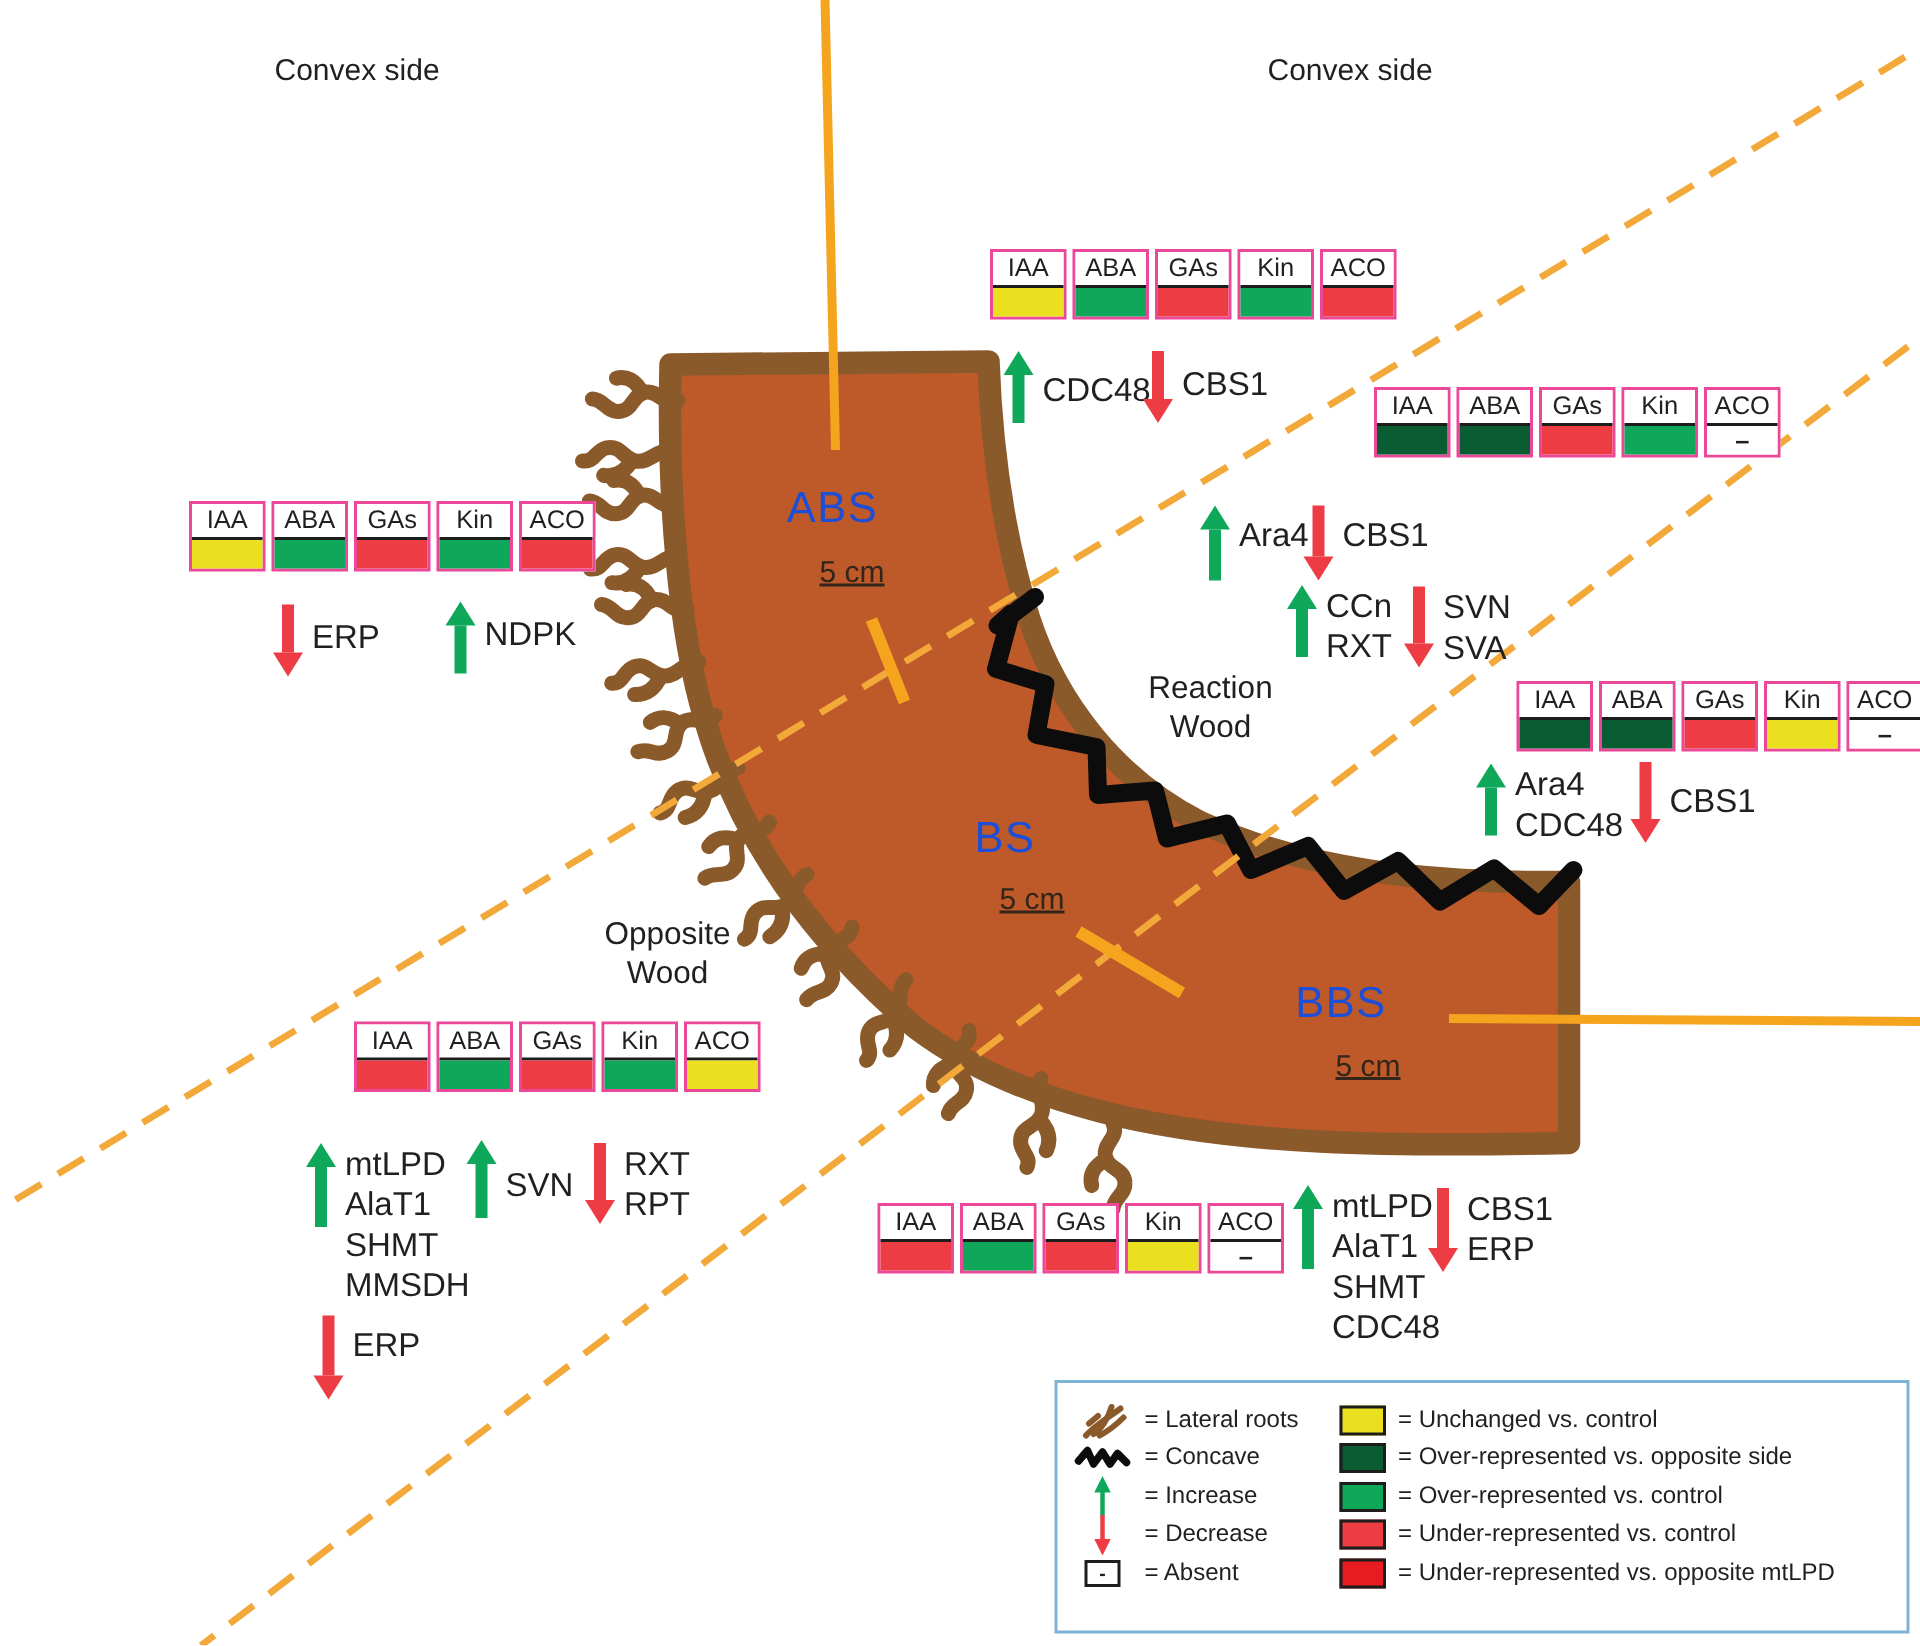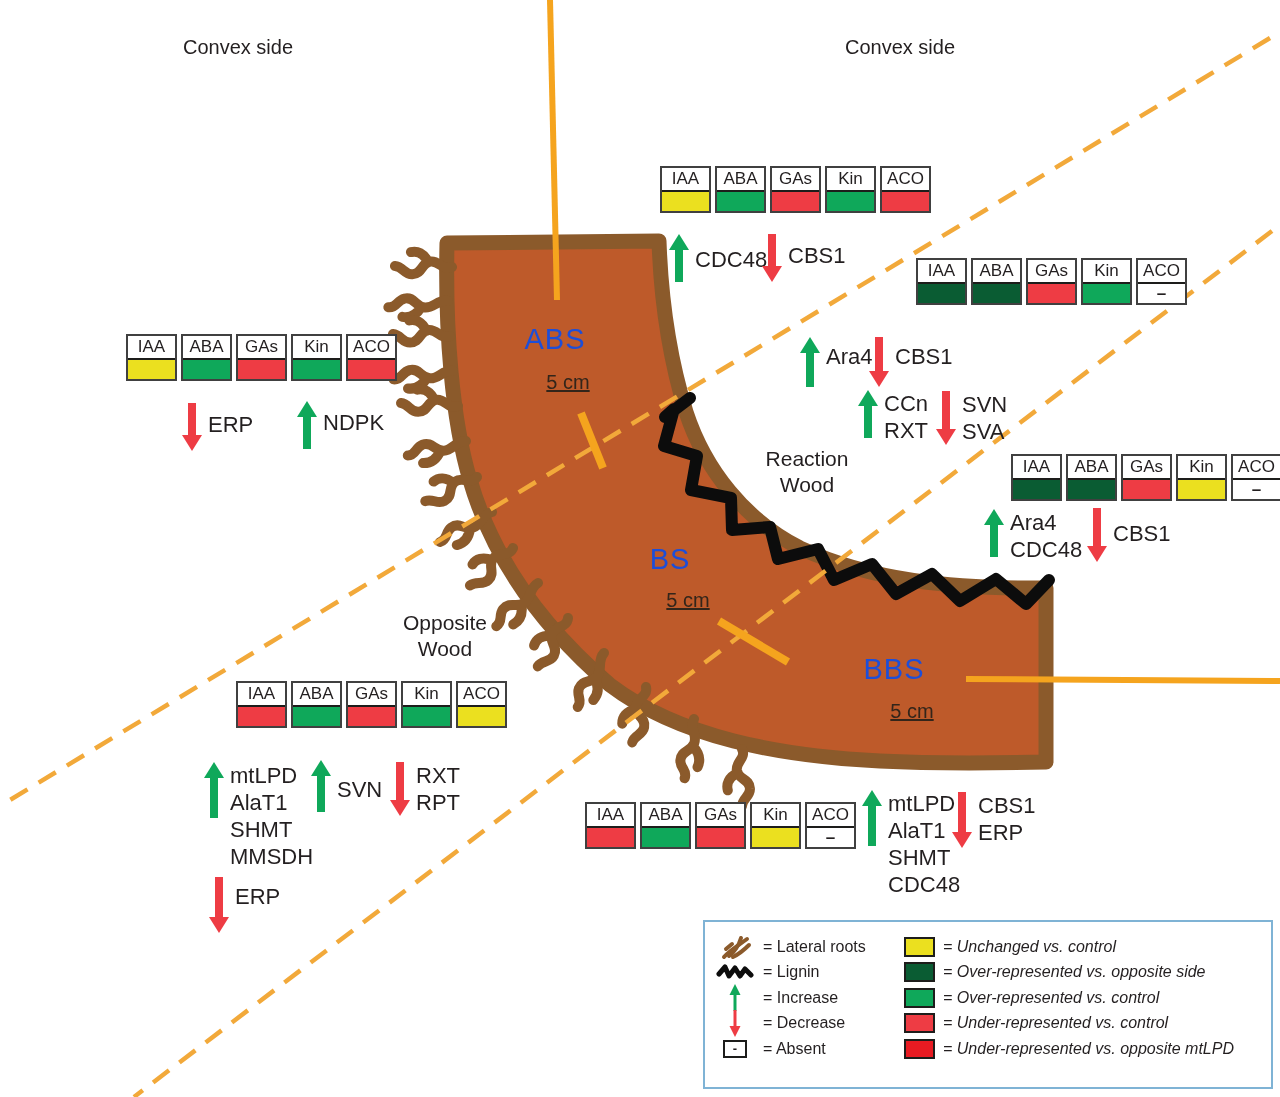--- a/index.html
+++ b/index.html
@@ -6,21 +6,21 @@
   #canvas{position:relative;width:1280px;height:1097px;background:#fff;overflow:hidden;
           font-family:"Liberation Sans",sans-serif;color:#231f20;}
   #canvas svg.art{position:absolute;left:0;top:0;}
   .toplabel{position:absolute;font-size:20px;}
   .woodlabel{position:absolute;font-size:21px;line-height:26px;text-align:center;white-space:pre-line;width:140px;}
   .secname{position:absolute;font-size:29px;letter-spacing:1px;width:110px;text-align:center;color:#1d4ed8;}
   .seclen{position:absolute;font-size:20px;width:110px;text-align:center;color:#33251a;text-decoration:underline;}
 
   
   .panel{position:absolute;display:flex;gap:4px;}
-  .cell{width:47px;border:2px solid #404040;background:#fff;box-sizing:content-box;}
+  .cell{width:47px;border:2px solid #ec4899;background:#fff;box-sizing:content-box;}
   .cell-label{height:22px;line-height:22px;text-align:center;font-size:17px;border-bottom:2px solid #1d1d1b;background:#fff;}
   .cell-swatch{height:19px;display:flex;align-items:center;justify-content:center;font-size:17px;font-weight:700;}
   #panel-abs-concave{left:660px;top:166px;}
   #panel-bs-concave{left:916px;top:258px;}
   #panel-bbs-concave{left:1011px;top:454px;}
   #panel-abs-convex{left:126px;top:334px;}
   #panel-opposite{left:236px;top:681px;}
   #panel-bbs-convex{left:585px;top:802px;}
 
   
@@ -47,21 +47,21 @@
   #g-svn-opp{left:311px;top:760px;}    #g-svn-opp .arrow{height:52px;} #g-svn-opp .lbls{padding-top:16px;}
   #g-rxt-rpt{left:390px;top:762px;}    #g-rxt-rpt .arrow{height:54px;}
   #g-erp-opp{left:209px;top:877px;}    #g-erp-opp .arrow{height:56px;} #g-erp-opp .lbls{padding-top:6px;}
   #g-mtlpd-bbs{left:862px;top:790px;}  #g-mtlpd-bbs .arrow{height:56px;}
   #g-cbs1-erp{left:952px;top:792px;}   #g-cbs1-erp .arrow{height:56px;}
 
   
   #legend{position:absolute;left:703px;top:920px;width:566px;height:165px;border:2px solid #7fb3d5;background:#fff;}
   .leg-col{position:absolute;top:12px;display:flex;flex-direction:column;}
   .leg-col.left{left:10px;}
-  .leg-col.right{left:199px;font-style:italic;}
+  .leg-col.right{left:188px;}
   .leg-row{display:flex;align-items:center;height:25.5px;font-size:16px;}
   .leg-icon{width:40px;display:flex;justify-content:center;align-items:center;}
   .leg-swatch{width:27px;height:16px;border:2px solid #1d1d1b;margin-right:0;}
   .leg-row .txt{margin-left:8px;white-space:nowrap;}
   .absbox{width:20px;height:14px;border:2px solid #1d1d1b;background:#fff;font-size:13px;font-weight:700;
           display:flex;align-items:center;justify-content:center;line-height:12px;}
 </style>
 </head>
 <body>
 
@@ -426,21 +426,21 @@
             </svg>
           </span>
           <span class="txt">= Lateral roots</span>
         </div>
         <div class="leg-row">
           <span class="leg-icon">
             <svg width="38" height="18" viewBox="0 0 38 18">
               <path d="M3,11 L9,4 L13,13 L19,5 L24,13 L29,6 L35,12" fill="none" stroke="#0c0c0c" stroke-width="5" stroke-linecap="round" stroke-linejoin="round"></path>
             </svg>
           </span>
-          <span class="txt">= Lignin</span>
+          <span class="txt">= Concave</span>
         </div>
         <div class="leg-row">
           <span class="leg-icon">
             <svg width="14" height="30" viewBox="0 0 14 30">
               <line x1="7" y1="28" x2="7" y2="10" stroke="#0fa85a" stroke-width="3"></line>
               <path d="M1.5,12 L7,1 L12.5,12 Z" fill="#0fa85a"></path>
             </svg>
           </span>
           <span class="txt">= Increase</span>
         </div>

